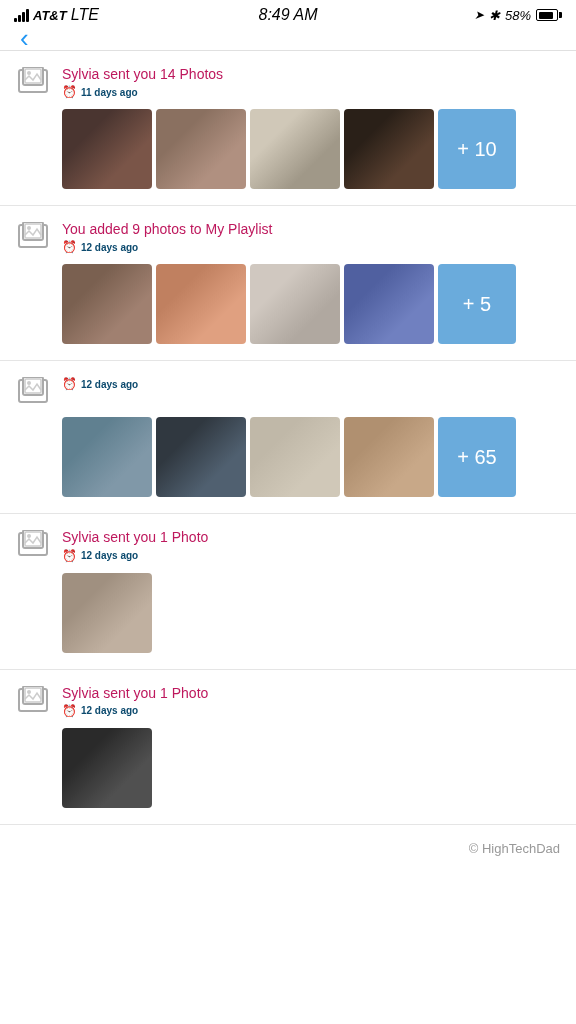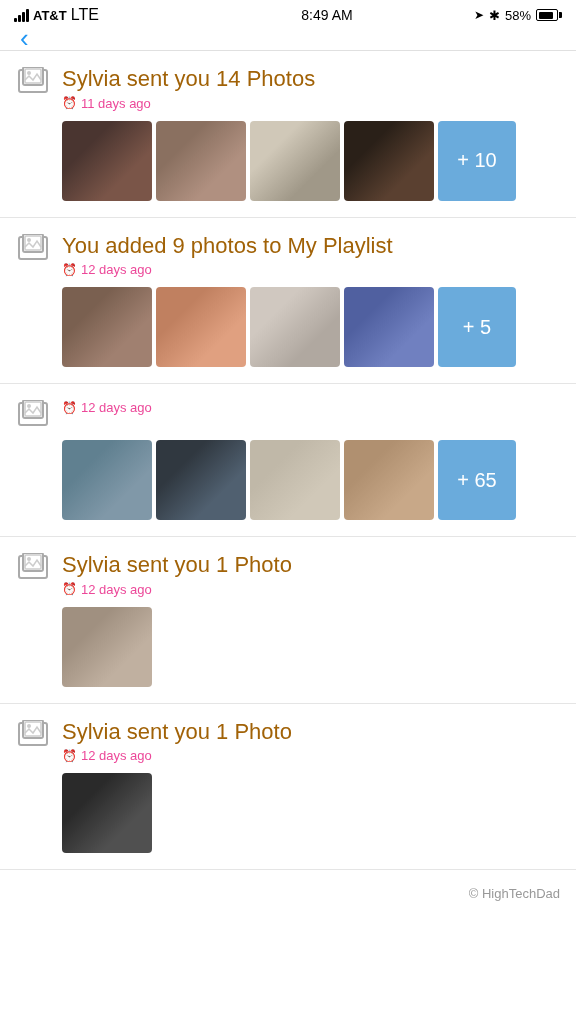--- a/index.html
+++ b/index.html
@@ -13,37 +13,37 @@
     }
 
     
     .status-bar {
       display: flex;
       justify-content: space-between;
       align-items: center;
       padding: 6px 14px 4px 14px;
       background: #fff;
       height: 28px;
+      font-style: italic;
     }
     .status-left {
       font-size: 13px;
       font-weight: 600;
       color: #000;
       display: flex;
       align-items: center;
       gap: 4px;
     }
     .status-center {
-      font-size: 14px;
+      font-size: 16px;
       font-weight: 500;
       color: #000;
       position: absolute;
       left: 50%;
       transform: translateX(-50%);
-      margin-left: 39px;
     }
     .status-right {
       display: flex;
       align-items: center;
       gap: 5px;
       font-size: 13px;
       font-weight: 500;
       color: #000;
     }
     .battery-icon {
@@ -127,34 +127,35 @@
       justify-content: center;
     }
     .feed-icon svg {
       width: 32px;
       height: 28px;
     }
     .feed-text-block {
       flex: 1;
     }
     .feed-title {
-      font-size: 22px;
+      font-size: 14px;
       font-weight: 400;
-      color: #a16207;
+      color: #be185d;
       line-height: 1.3;
     }
     .feed-time {
       display: flex;
       align-items: center;
       gap: 4px;
       margin-top: 2px;
     }
     .feed-time-text {
-      font-size: 13px;
-      color: #ec4899;
+      font-size: 10px;
+      color: #0c4a6e;
+      font-weight: bold;
     }
 
     
     .photo-grid {
       display: flex;
       gap: 4px;
       margin-top: 10px;
       margin-left: 46px;
     }
     .photo-thumb {

